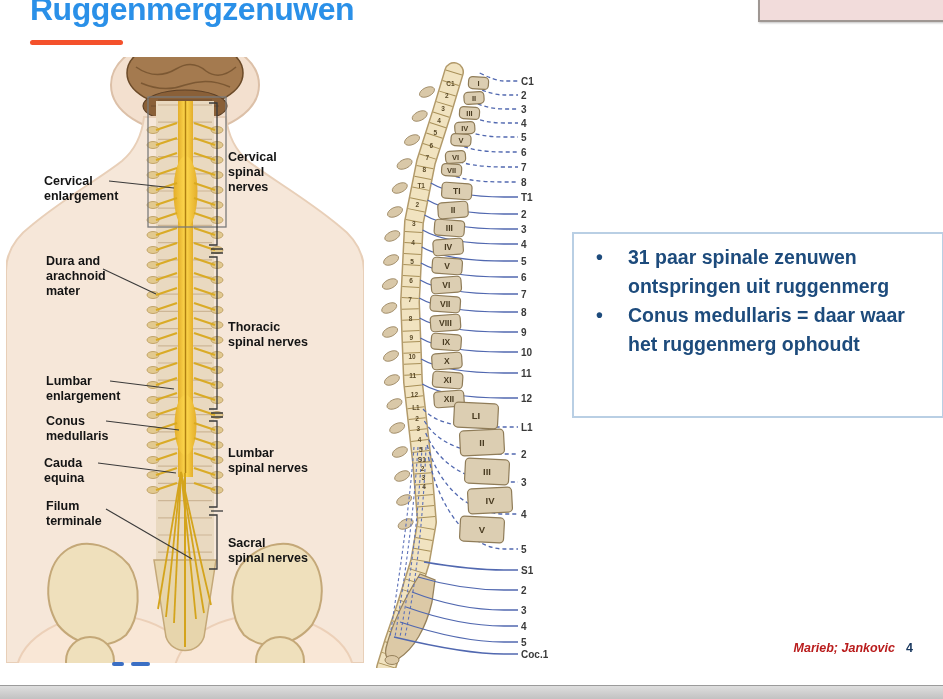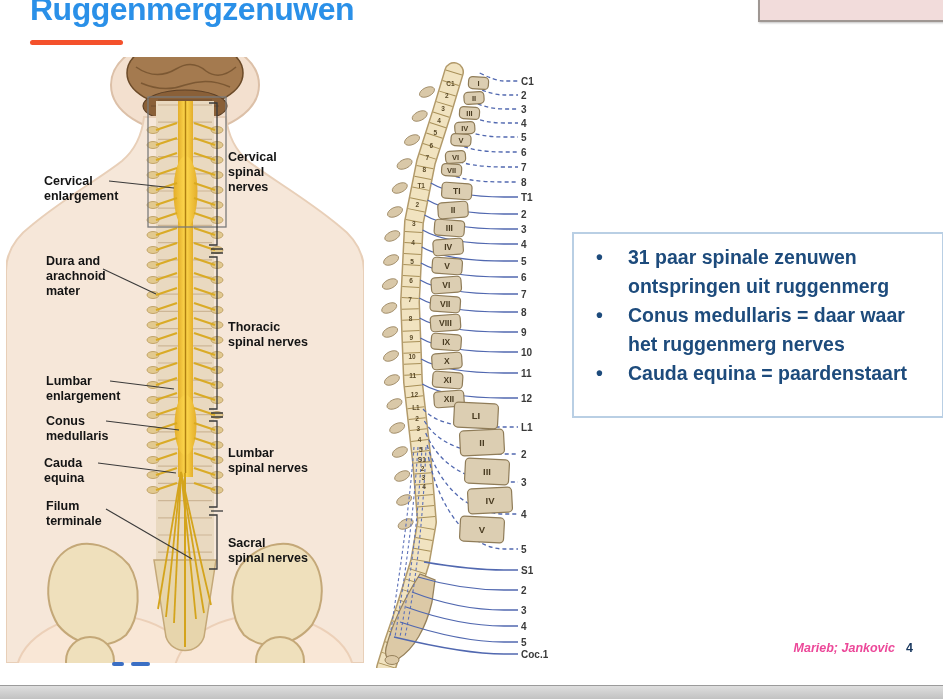--- a/index.html
+++ b/index.html
@@ -15,21 +15,21 @@
   .fig-left{left:6px;top:57px;width:358px;height:606px;}
   .fig-mid{left:368px;top:62px;width:180px;height:606px;}
   .bullet-box{position:absolute;left:572px;top:232px;width:372px;height:186px;
          border:2px solid #b9cfe4;background:#fff;box-sizing:border-box;}
   .bullet-box ul{margin:9px 0 0 0;padding:0 6px 0 14px;list-style:none;font-weight:bold;}
   .bullet-box li{position:relative;padding-left:40px;max-width:302px;
          font-size:19.5px;line-height:29px;color:#1d4b7c;}
   .bullet-box li::before{content:"\2022";position:absolute;left:8px;top:0;
          color:#1d4b7c;font-size:19.5px;}
   .attribution{position:absolute;top:641px;right:48px;font-size:12.5px;font-style:italic;
-         font-weight:600;color:#ec4899;}
+         font-weight:600;color:#b91c1c;}
   .page-number{position:absolute;top:641px;left:906px;font-size:12.5px;font-weight:bold;
          color:#17365d;}
   .blue-dashes{position:absolute;left:112px;top:662px;display:flex;gap:7px;}
   .blue-dashes span{display:block;height:4px;background:#3b6fc4;border-radius:2px;}
   .blue-dashes .d1{width:12px;} .blue-dashes .d2{width:19px;}
   .bottom-bar{position:absolute;left:0;bottom:0;width:943px;height:13px;
          background:linear-gradient(#dedede,#c2c2c2);border-top:1px solid #9b9b9b;}
   svg text{font-family:"Liberation Sans",sans-serif;}
   .anat-label{font-size:12.5px;font-weight:bold;fill:#141414;}
   .lead{stroke:#3a3a3a;stroke-width:1.1;fill:none;}
@@ -450,22 +450,21 @@
           <text x="54.583333333333336" y="409" font-size="6.5" text-anchor="middle" fill="#5a4a28" font-weight="bold">2</text>
           <text x="55.333333333333336" y="418" font-size="6.5" text-anchor="middle" fill="#5a4a28" font-weight="bold">3</text>
           <text x="56.083333333333336" y="427" font-size="6.5" text-anchor="middle" fill="#5a4a28" font-weight="bold">4</text>
         </g>
     </svg>
   </div>
 
   <div class="bullet-box">
     <ul>
       <li><span>31 paar spinale zenuwen ontspringen uit ruggenmerg</span></li>
-      <li><span>Conus medullaris = daar waar het ruggenmerg nerves</span></li>
-      <li><span>Cauda equina = paardenstaart</span></li>
+      <li><span>Conus medullaris = daar waar het ruggenmerg ophoudt</span></li>
     </ul>
   </div>
 
   <div class="attribution">Marieb; Jankovic</div>
   <div class="page-number">4</div>
 
   <div class="blue-dashes">
       <span class="d1"></span>
       <span class="d2"></span>
     </div>

